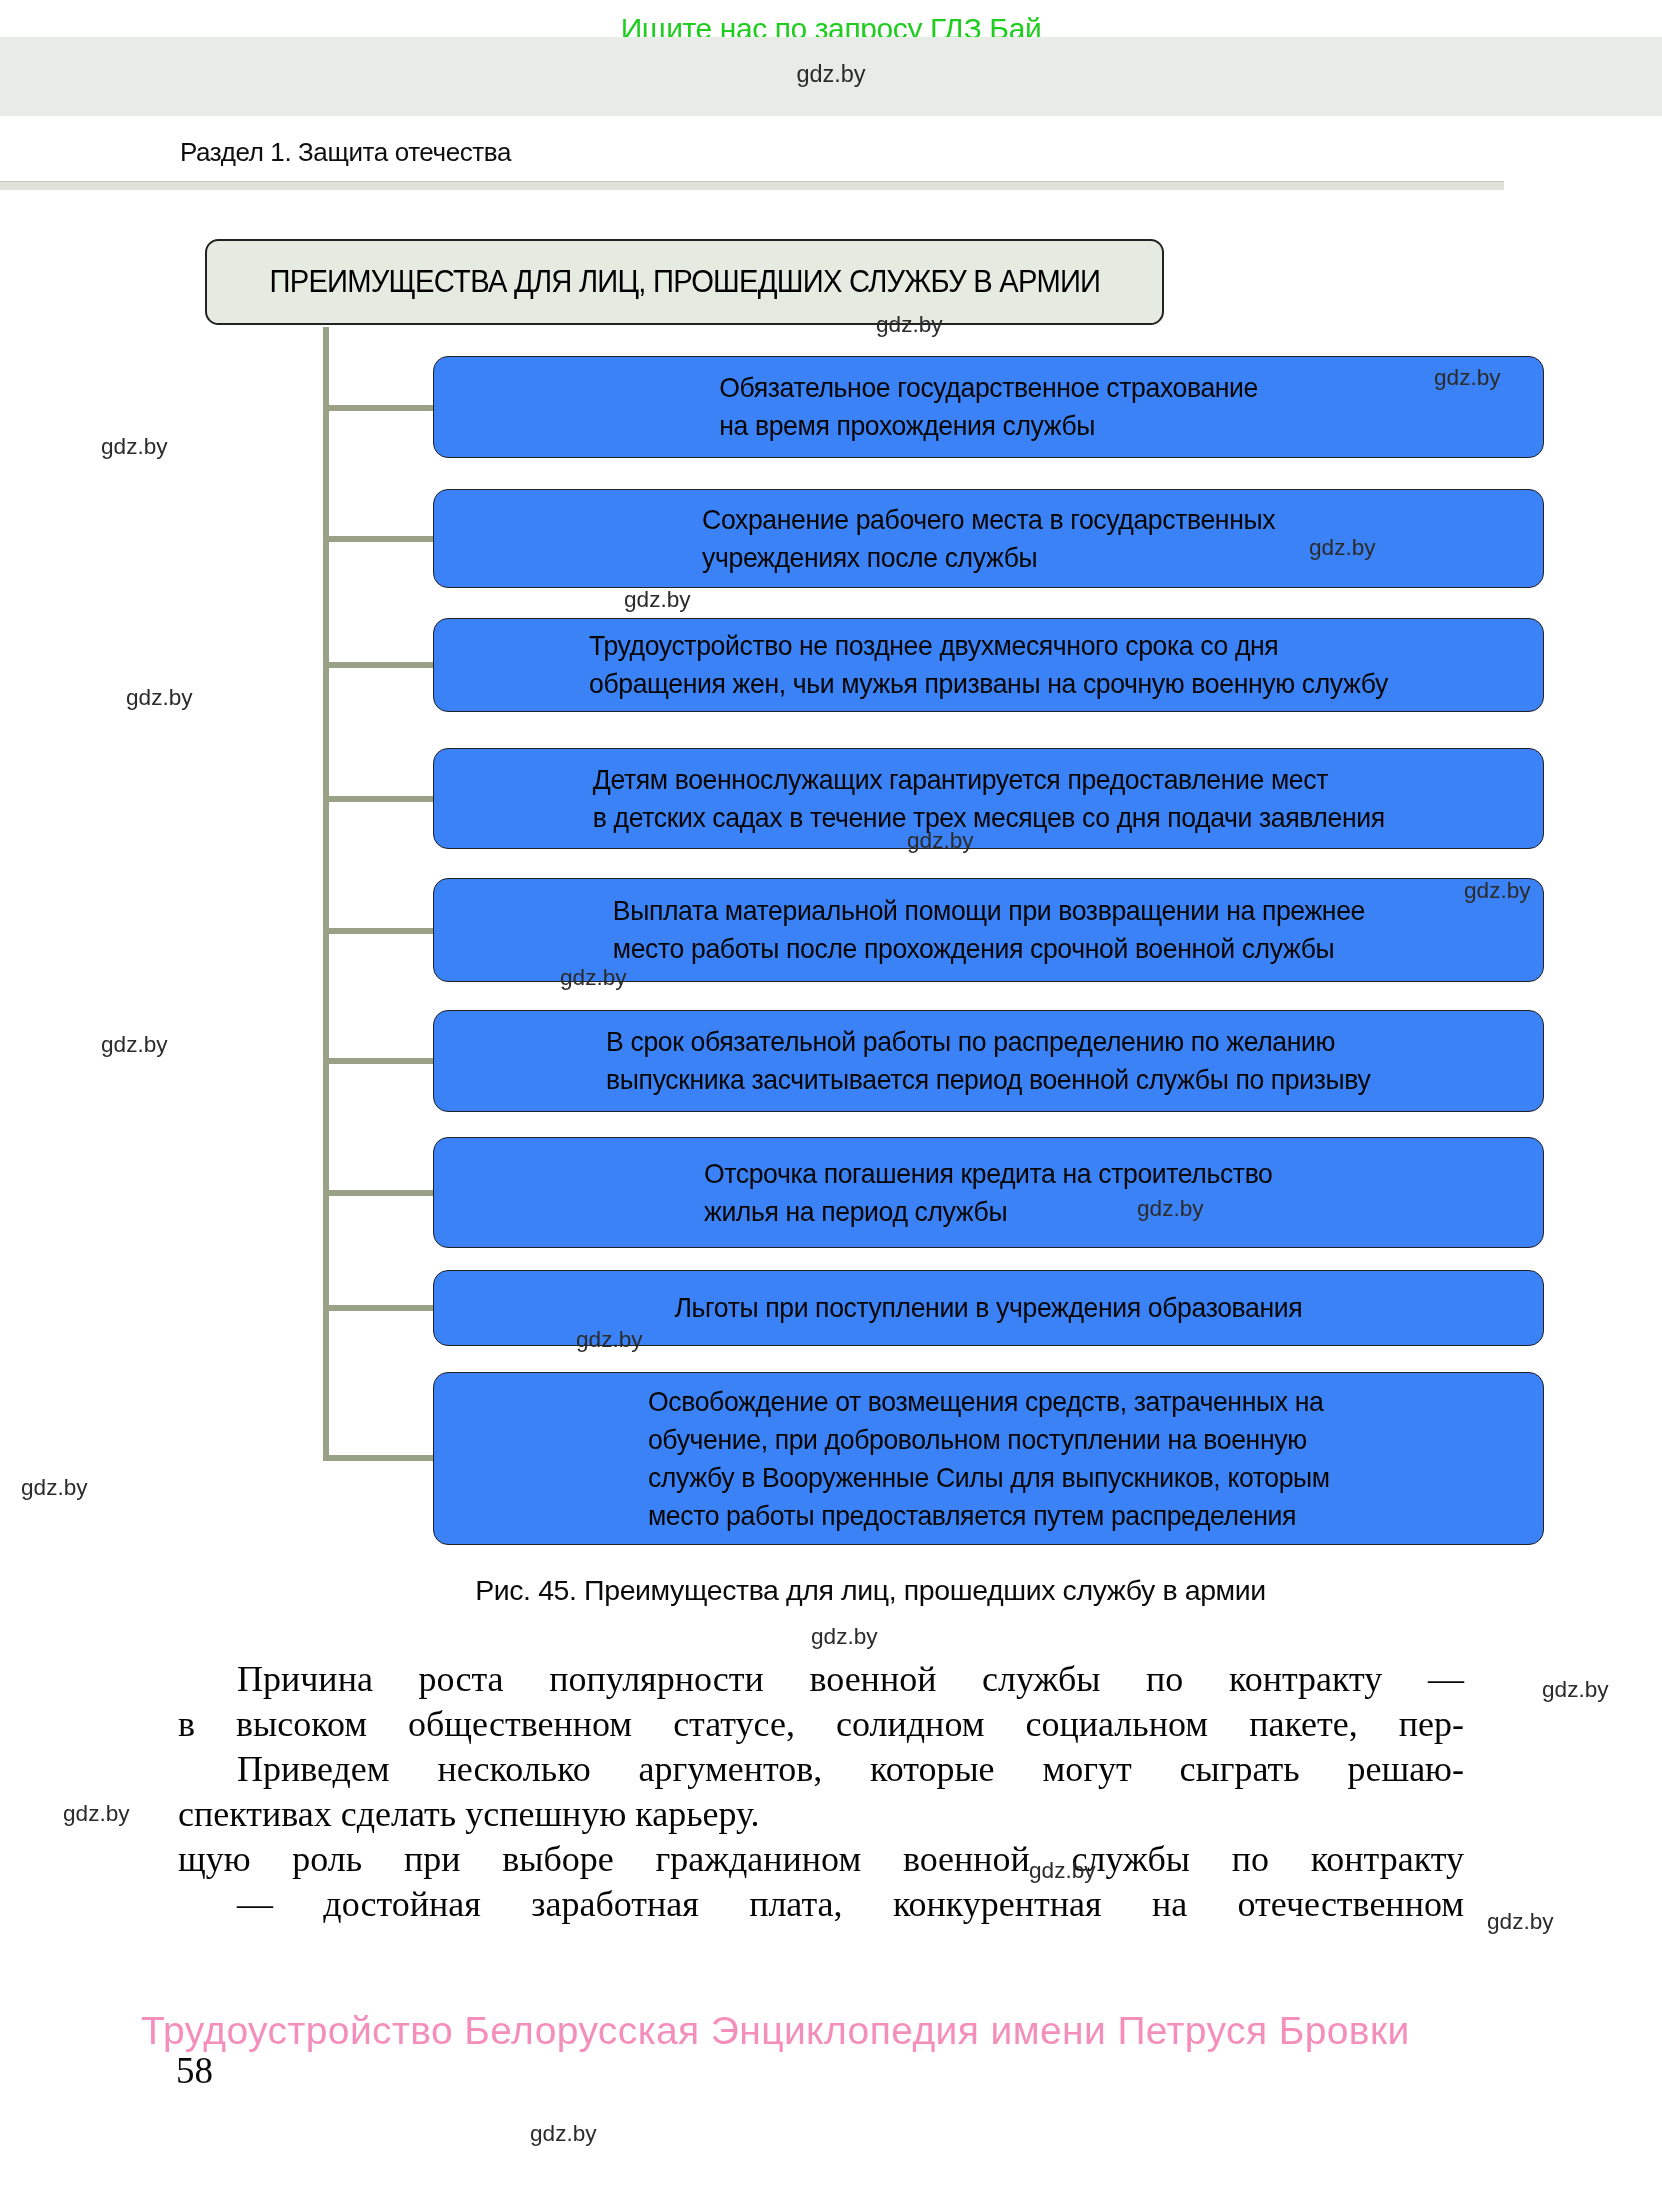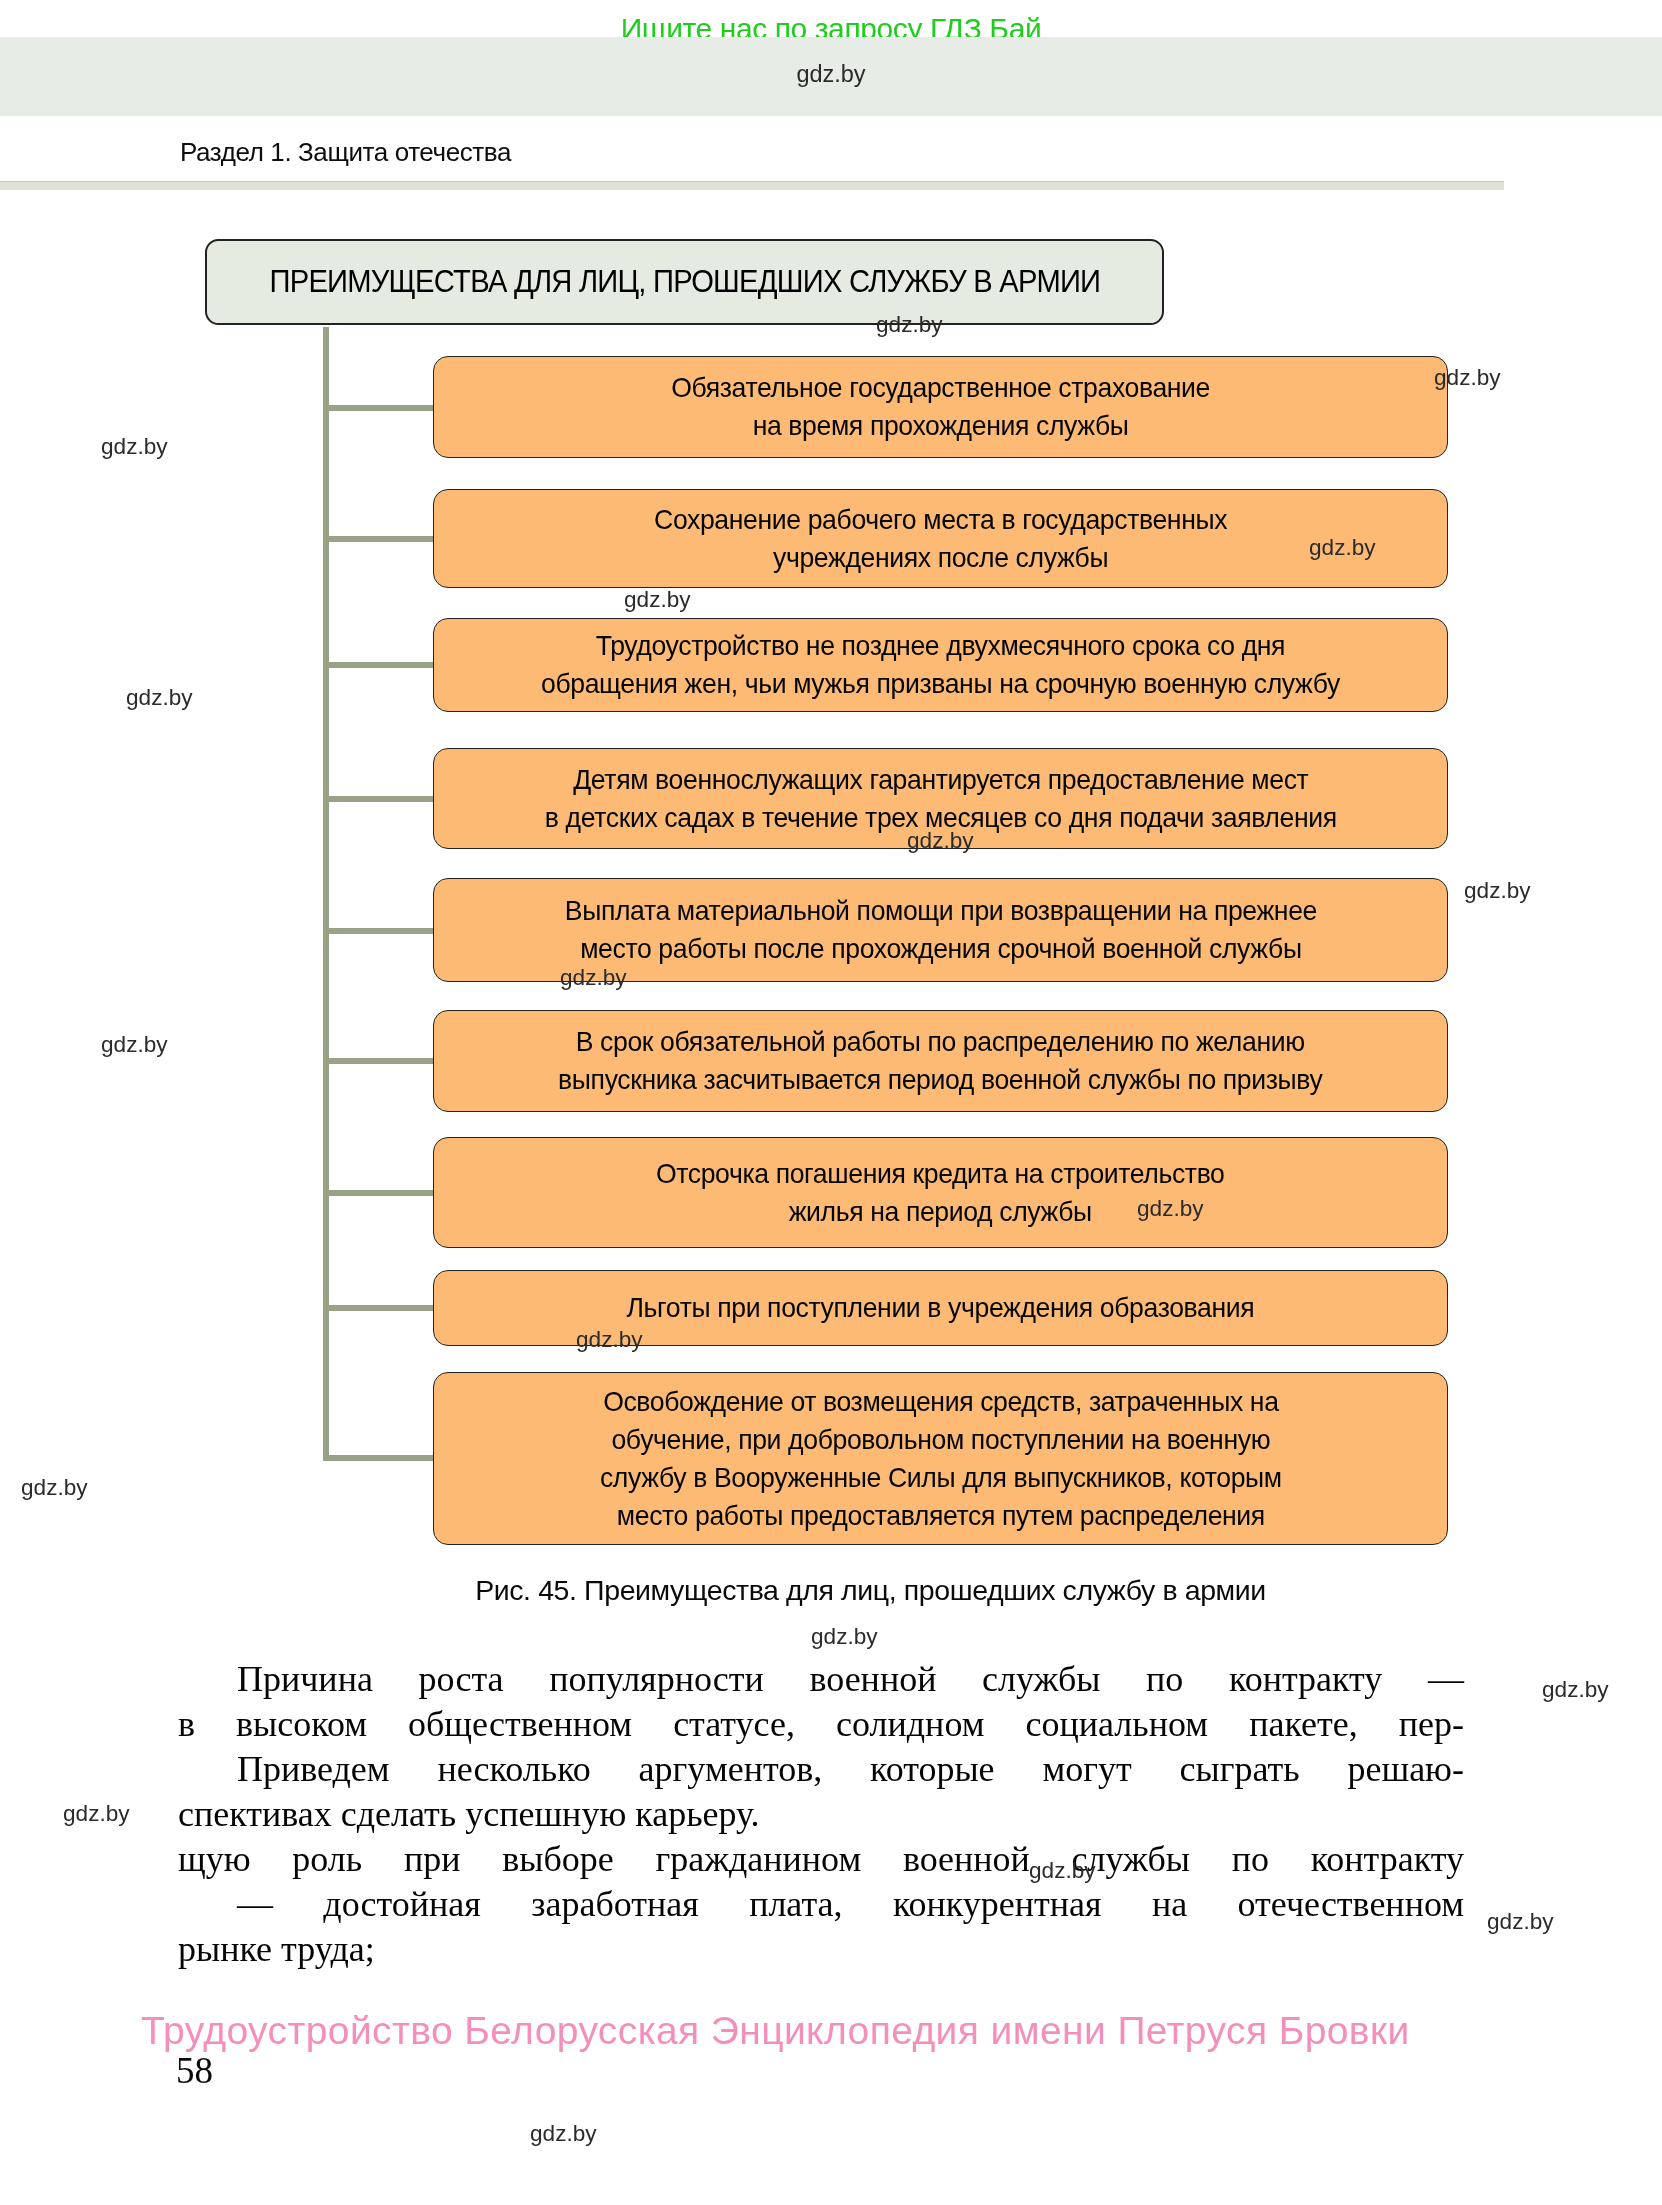--- a/index.html
+++ b/index.html
@@ -18,23 +18,23 @@
   .hdr-rule{position:absolute;left:0;top:181px;width:1504px;height:7.5px;
             background:#e0e2d8;border-top:1.7px solid #c5c7bb;}
 
   
   .vline{position:absolute;left:323px;top:327px;width:5.9px;height:1134px;background:#99a287;}
   .stub{position:absolute;left:326px;width:107px;height:5.9px;background:#99a287;}
   .tbox{position:absolute;left:205px;top:239px;width:959px;height:86px;box-sizing:border-box;
         background:#e6ebe1;border:2.5px solid #222;border-radius:13.4px;
         display:flex;align-items:center;justify-content:center;text-align:center;}
   .tbox span{font-size:31px;letter-spacing:-0.8px;color:#000;transform:scaleX(0.94);white-space:pre-line;}
-  .box{position:absolute;left:433px;width:1015px;box-sizing:border-box;
-       background:#fdba74;border:1.7px solid #222;border-radius:15px;
-       display:flex;align-items:center;justify-content:center;text-align:center;}
+  .box{position:absolute;left:433px;width:1111px;box-sizing:border-box;
+       background:#3b82f6;border:1.7px solid #222;border-radius:15px;
+       display:flex;align-items:center;justify-content:center;text-align:left;}
   .box span{font-size:28px;line-height:38px;letter-spacing:-0.4px;color:#050505;
             transform:scaleX(0.95);white-space:pre-line;}
   .caption{position:absolute;left:0;top:1574px;width:1659px;text-align:center;
            font-size:28.5px;letter-spacing:-0.4px;color:#0a0a0a;padding-left:41px;}
 
   
   .bodytxt{position:absolute;left:178px;top:1657px;width:1286px;
            font-family:"Liberation Serif",serif;font-size:36px;color:#050505;}
   .bl{height:45px;line-height:45px;white-space:nowrap;}
   .just{text-align:justify;text-align-last:justify;white-space:normal;}
@@ -123,21 +123,20 @@
     <div class="caption">Рис. 45. Преимущества для лиц, прошедших службу в армии</div>
   </div>
 
   <div class="bodytxt">
     <div class="bl just ind">Причина роста популярности военной службы по контракту —</div>
     <div class="bl just">в высоком общественном статусе, солидном социальном пакете, пер-</div>
     <div class="bl just ind">Приведем несколько аргументов, которые могут сыграть решаю-</div>
     <div class="bl">спективах сделать успешную карьеру.</div>
     <div class="bl just">щую роль при выборе гражданином военной службы по контракту</div>
     <div class="bl just ind">— достойная заработная плата, конкурентная на отечественном</div>
-    <div class="bl">рынке труда;</div>
   </div>
 
   <span class="wm" style="left:876px;top:312px">gdz.by</span>
   <span class="wm" style="left:1434px;top:365px">gdz.by</span>
   <span class="wm" style="left:101px;top:434px">gdz.by</span>
   <span class="wm" style="left:1309px;top:535px">gdz.by</span>
   <span class="wm" style="left:624px;top:587px">gdz.by</span>
   <span class="wm" style="left:126px;top:685px">gdz.by</span>
   <span class="wm" style="left:907px;top:828px">gdz.by</span>
   <span class="wm" style="left:1464px;top:878px">gdz.by</span>

